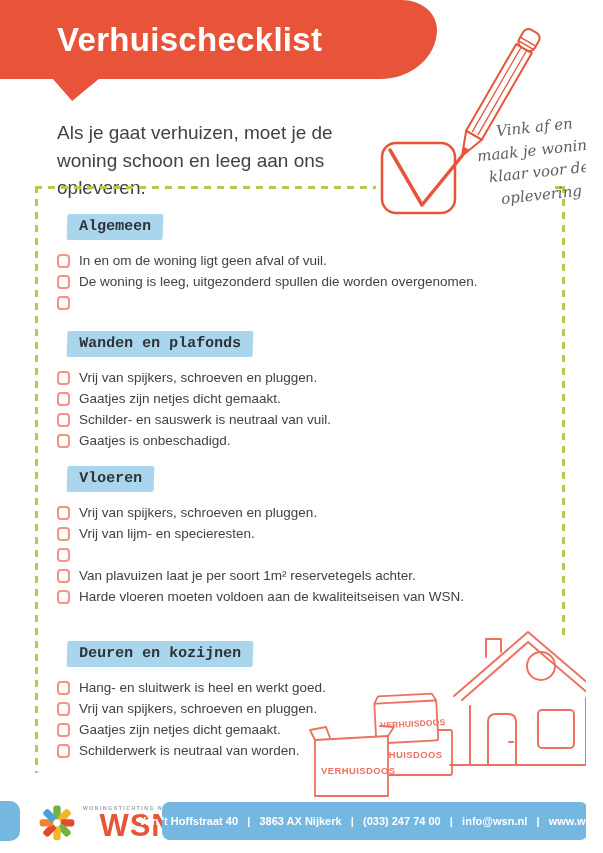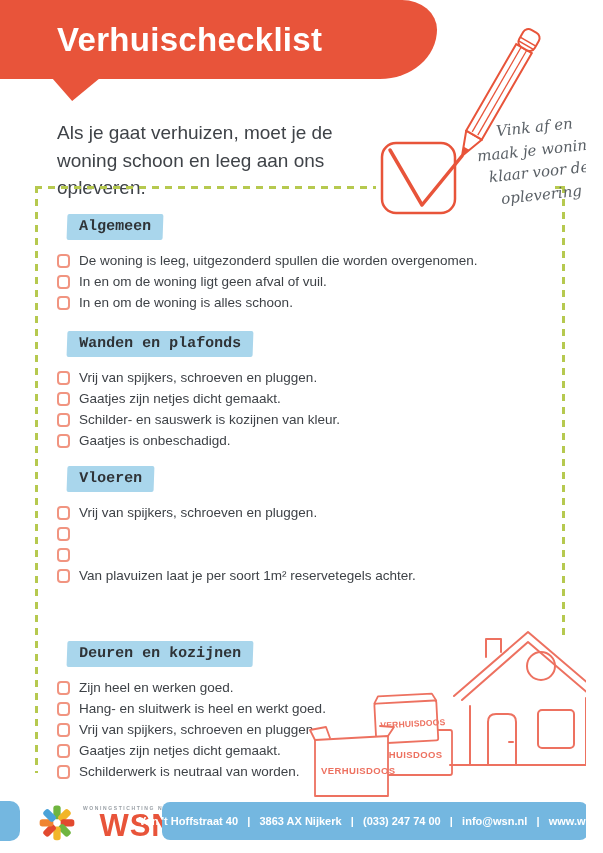--- a/index.html
+++ b/index.html
@@ -100,82 +100,82 @@
       <line x1="-9" y1="-128" x2="9" y2="-128" stroke="#e8543a" stroke-width="1.5"></line>
       <line x1="-9" y1="-132" x2="9" y2="-132" stroke="#e8543a" stroke-width="1.5"></line>
     </g>
   </svg>
 
   <div class="section sec-1">
     <div class="sec-h"><span>Algemeen</span></div>
     <div class="rows">
       <div class="row">
           <span class="cb"></span>
+          <span class="lbl">In en om de woning ligt geen afval of vuil.</span>
+        </div>
+      <div class="row">
+          <span class="cb"></span>
           <span class="lbl">De woning is leeg, uitgezonderd spullen die worden overgenomen.</span>
         </div>
       <div class="row">
           <span class="cb"></span>
-          <span class="lbl">In en om de woning ligt geen afval of vuil.</span>
-        </div>
-      <div class="row">
-          <span class="cb"></span>
-          <span class="lbl">In en om de woning is alles schoon.</span>
         </div>
     </div>
   </div>
 
   <div class="section sec-2">
     <div class="sec-h"><span>Wanden en plafonds</span></div>
     <div class="rows">
       <div class="row">
           <span class="cb"></span>
           <span class="lbl">Vrij van spijkers, schroeven en pluggen.</span>
         </div>
       <div class="row">
           <span class="cb"></span>
           <span class="lbl">Gaatjes zijn netjes dicht gemaakt.</span>
         </div>
       <div class="row">
           <span class="cb"></span>
-          <span class="lbl">Schilder- en sauswerk is kozijnen van kleur.</span>
+          <span class="lbl">Schilder- en sauswerk is neutraal van vuil.</span>
         </div>
       <div class="row">
           <span class="cb"></span>
           <span class="lbl">Gaatjes is onbeschadigd.</span>
         </div>
     </div>
   </div>
 
   <div class="section sec-3">
     <div class="sec-h"><span>Vloeren</span></div>
     <div class="rows">
       <div class="row">
           <span class="cb"></span>
           <span class="lbl">Vrij van spijkers, schroeven en pluggen.</span>
         </div>
       <div class="row">
           <span class="cb"></span>
+          <span class="lbl">Vrij van lijm- en specieresten.</span>
         </div>
       <div class="row">
           <span class="cb"></span>
         </div>
       <div class="row">
           <span class="cb"></span>
           <span class="lbl">Van plavuizen laat je per soort 1m² reservetegels achter.</span>
+        </div>
+      <div class="row">
+          <span class="cb"></span>
+          <span class="lbl">Harde vloeren moeten voldoen aan de kwaliteitseisen van WSN.</span>
         </div>
     </div>
   </div>
 
   <div class="section sec-4">
     <div class="sec-h"><span>Deuren en kozijnen</span></div>
     <div class="rows">
-      <div class="row">
-          <span class="cb"></span>
-          <span class="lbl">Zijn heel en werken goed.</span>
-        </div>
       <div class="row">
           <span class="cb"></span>
           <span class="lbl">Hang- en sluitwerk is heel en werkt goed.</span>
         </div>
       <div class="row">
           <span class="cb"></span>
           <span class="lbl">Vrij van spijkers, schroeven en pluggen.</span>
         </div>
       <div class="row">
           <span class="cb"></span>

